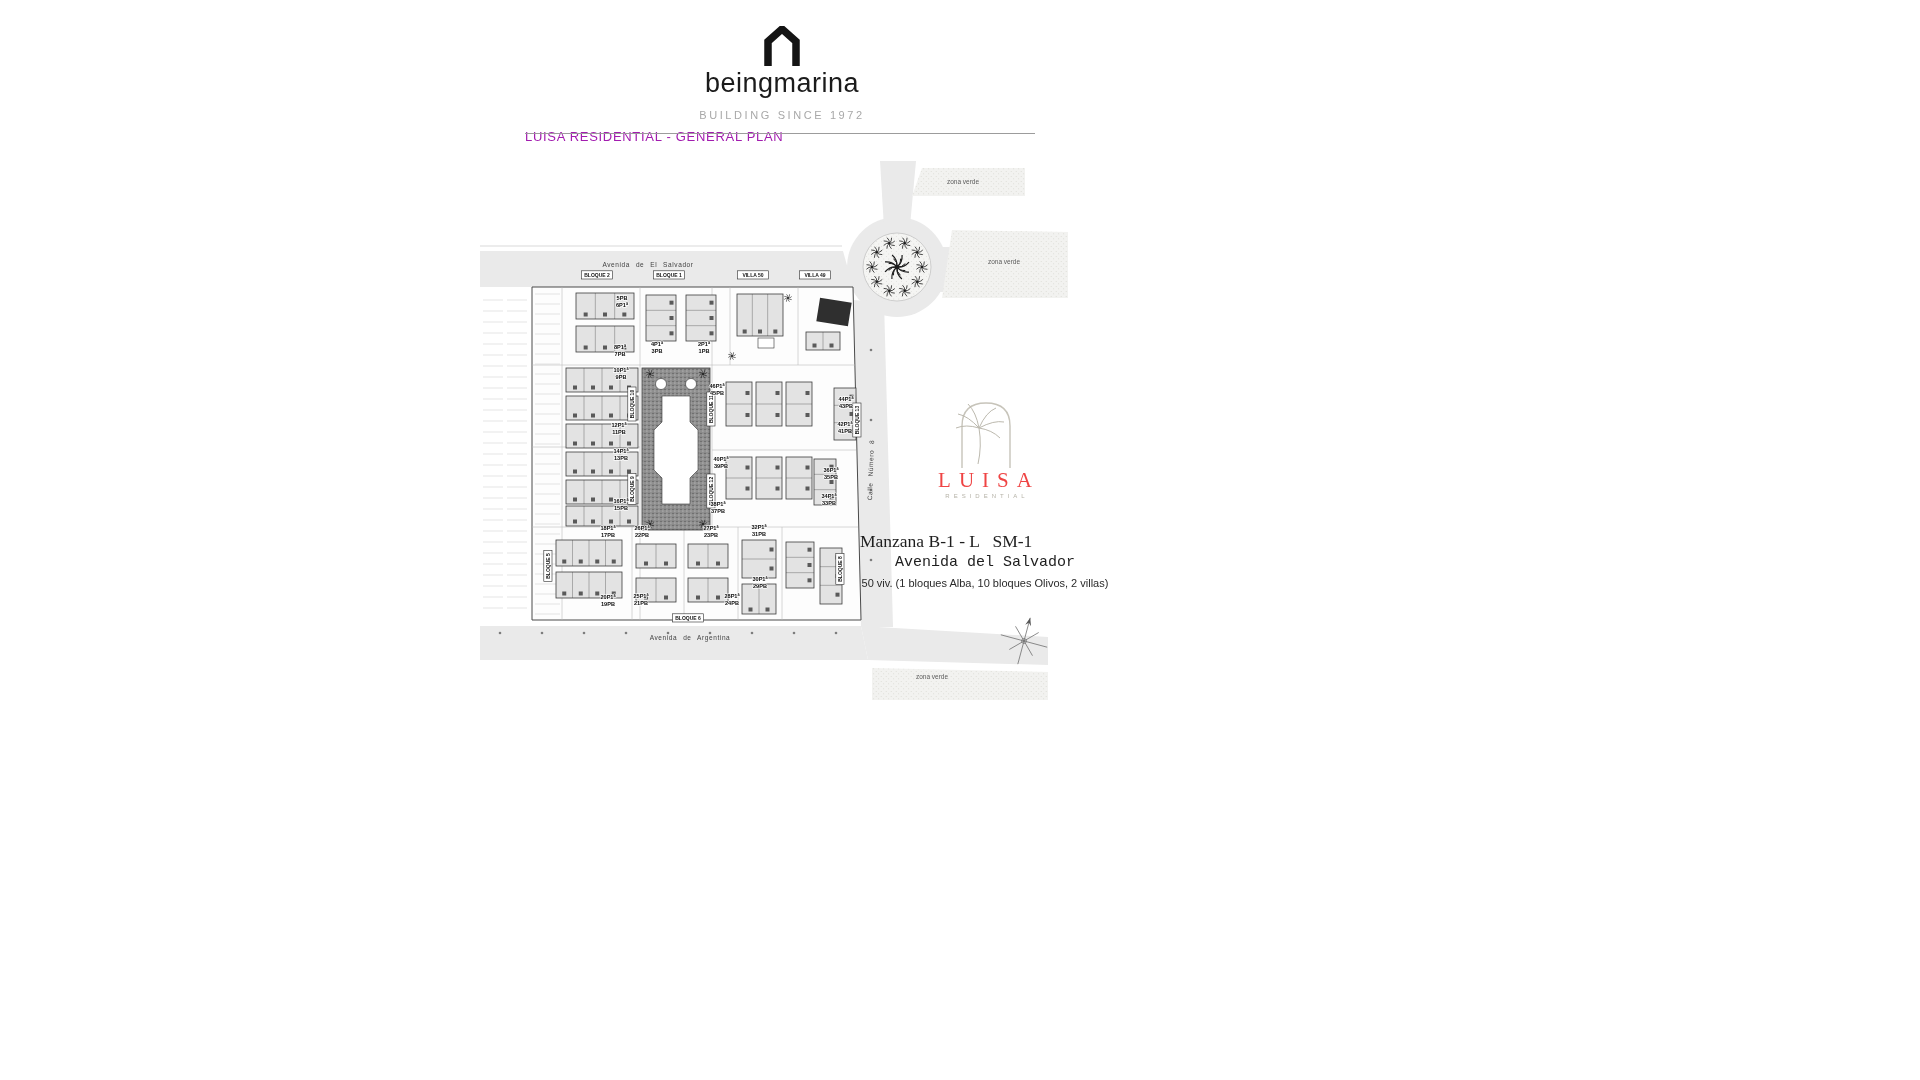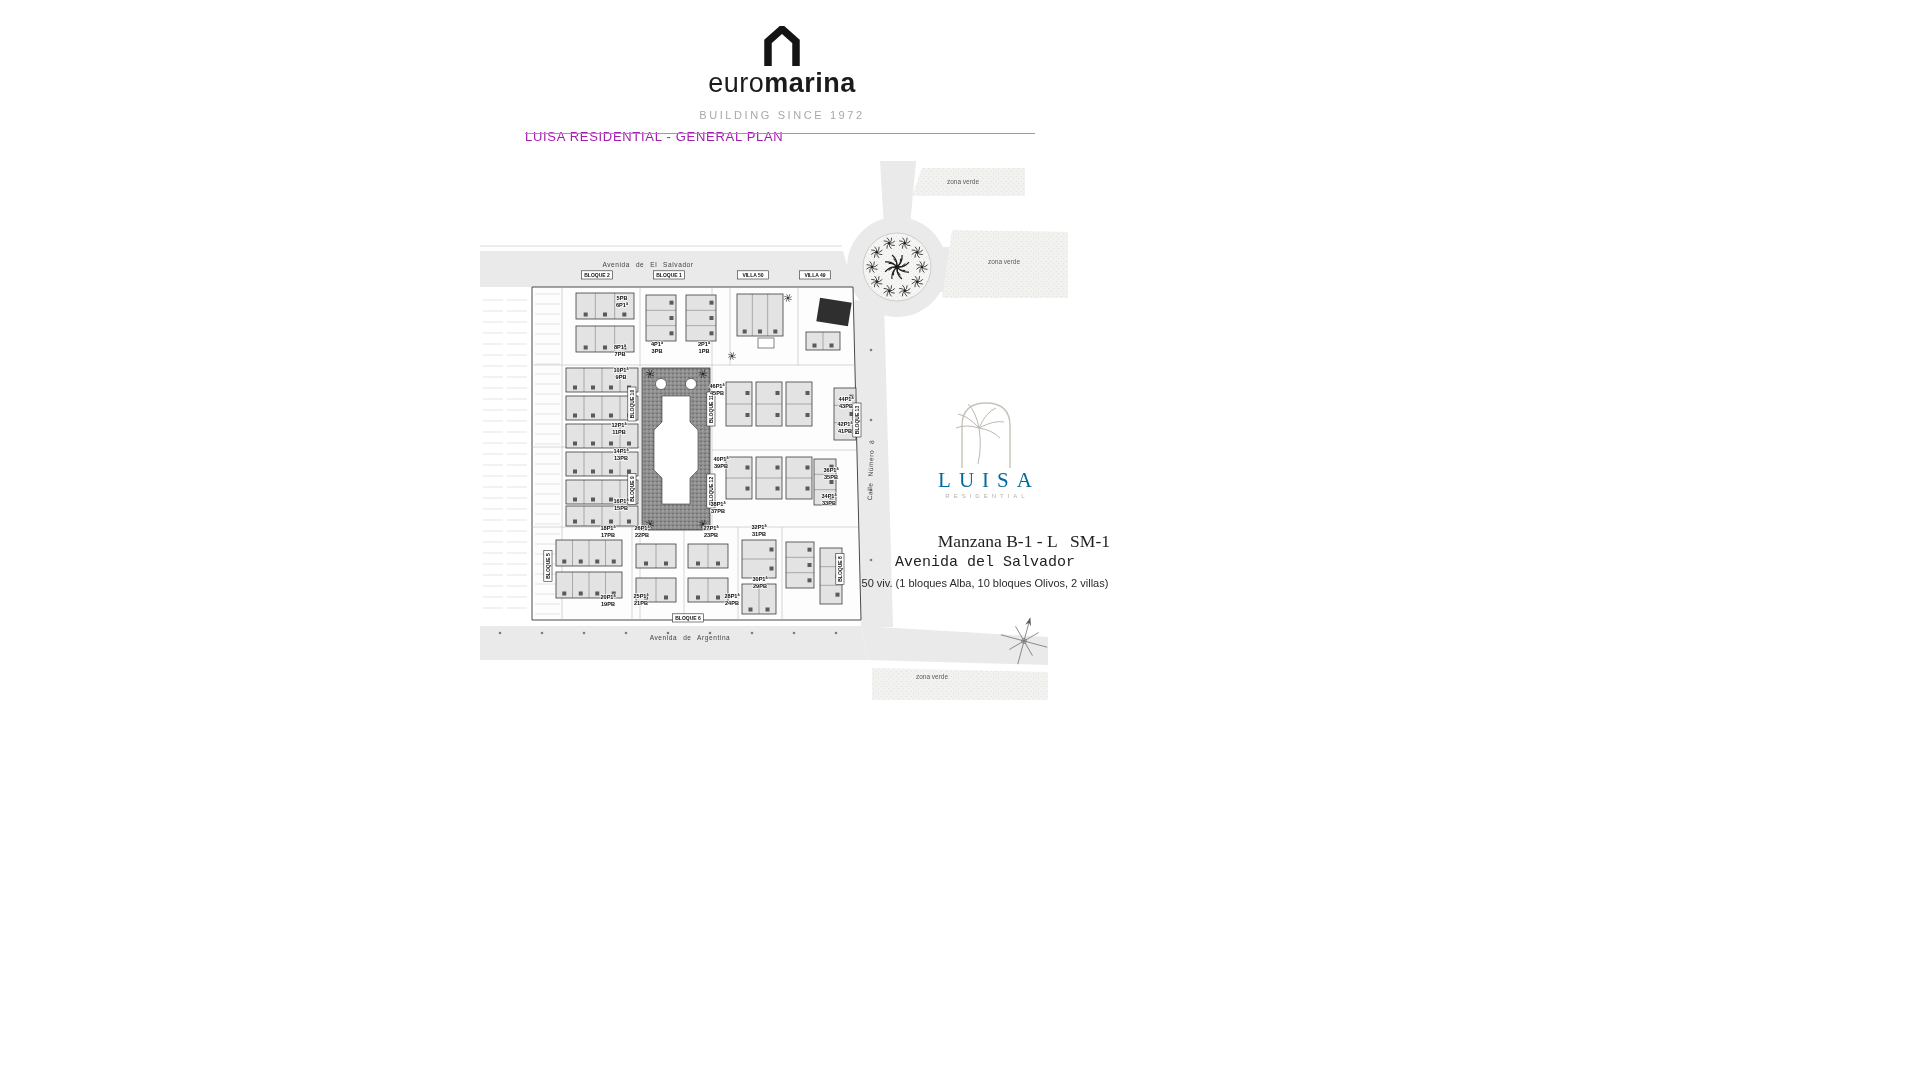--- a/index.html
+++ b/index.html
@@ -4,21 +4,21 @@
 <style>
   *{margin:0;padding:0;box-sizing:border-box}
   html,body{background:#fff}
   body{font-family:"Liberation Sans",sans-serif;color:#222}
   .page{position:relative;width:1920px;height:1080px;background:#fff;overflow:hidden;margin:0 auto}
 
   
   .brand{position:absolute;left:480px;top:26px;width:604px;text-align:center}
   .brand .house{display:block;margin:0 auto}
   .brand-name{font-size:27px;color:#1b1b1b;letter-spacing:.5px;margin-top:2px;font-weight:400}
-  .brand-name b{font-weight:700}
+  .brand-name b{font-weight:400}
   .brand-tagline{font-size:11px;color:#a8a8a8;letter-spacing:2.6px;margin-top:10px}
 
   
   .doc-title{position:absolute;left:525px;top:129px;font-size:13px;letter-spacing:.7px;color:#a21caf}
   .title-rule{position:absolute;left:525px;top:133px;width:510px;border:0;border-top:1px solid #9c9c9c}
 
   
   .plan-svg{position:absolute;left:478px;top:158px}
   .street{fill:#eaeaea}
   .curb{stroke:#d9d9d9;stroke-width:1;fill:none}
@@ -35,43 +35,43 @@
   text.zone-label{font-size:6.5px;fill:#5c5c5c;text-anchor:middle}
   text.block-label{font-size:5px;fill:#111;text-anchor:middle;font-weight:700}
   .block-label-box{fill:#fff;stroke:#2c2c2c;stroke-width:.6}
   text.unit-label{font-size:5.6px;fill:#0c0c0c;text-anchor:middle;font-weight:700;
     paint-order:stroke;stroke:rgba(255,255,255,.85);stroke-width:1.6px}
   .compass line{stroke:#6a6a6a;stroke-width:.7}
 
   
   .panel-luisa-logo{position:absolute;left:942px;top:390px}
   .panel-luisa-word{position:absolute;left:880px;top:468px;width:210px;text-align:center;
-    font-family:"Liberation Serif",serif;font-size:21px;letter-spacing:8px;text-indent:8px;color:#0369a1}
+    font-family:"Liberation Serif",serif;font-size:21px;letter-spacing:8px;text-indent:8px;color:#ef4444}
   .panel-luisa-sub{position:absolute;left:880px;top:493px;width:210px;text-align:center;
     font-size:6px;letter-spacing:4px;text-indent:4px;color:#b5b2a7}
-  .panel-manzana{position:absolute;left:860px;top:531px;width:250px;text-align:right;
+  .panel-manzana{position:absolute;left:860px;top:531px;width:250px;text-align:left;
     font-family:"Liberation Serif",serif;font-size:17.5px;color:#1e1e1e;white-space:pre}
   .panel-avenida{position:absolute;left:860px;top:554px;width:250px;text-align:center;
     font-family:Liberation Mono, monospace;font-size:15px;color:#1e1e1e}
   .panel-viv{position:absolute;left:860px;top:577px;width:250px;text-align:center;font-size:11px;color:#2a2a2a}
 
   
   .footer{position:absolute;left:480px;top:854px;width:606px;text-align:center;
     font-size:8px;color:#9a9a9a;line-height:10.5px}
 </style>
 </head>
 <body>
 
 <div class="page">
 
   <header class="brand">
     <svg class="house" width="46" height="40" viewBox="0 0 46 40">
       <path d="M9 40 V15.5 L23 3 L37 15.5 V40" fill="none" stroke="#141414" stroke-width="7.5"></path>
     </svg>
-    <div class="brand-name"><span>euro</span><b>marina</b></div>
+    <div class="brand-name"><span>being</span><b>marina</b></div>
     <div class="brand-tagline">BUILDING SINCE 1972</div>
   </header>
 
   <div class="doc-title">LUISA RESIDENTIAL - GENERAL PLAN</div>
   <hr class="title-rule">
 
   <svg class="plan-svg" width="594" height="548" viewBox="478 158 594 548">
     <defs>
       <pattern id="dotszona" width="5" height="5" patternUnits="userSpaceOnUse">
         <rect width="5" height="5" fill="#f2f2f0"></rect>

